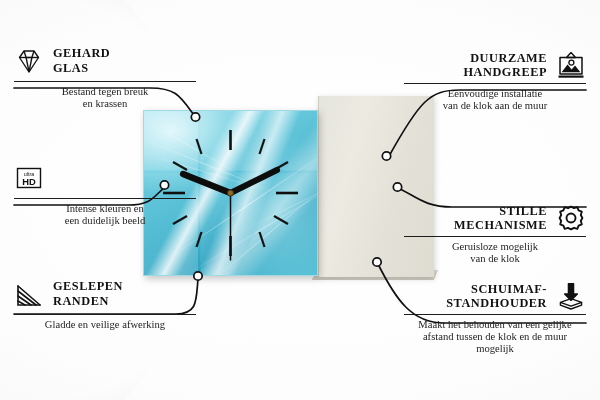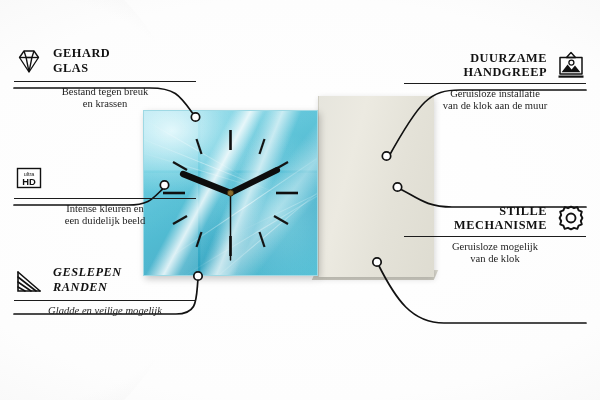--- a/index.html
+++ b/index.html
@@ -86,21 +86,21 @@
     font-size: 10.6px;
     line-height: 12.4px;
     color: #1d1d1d;
     white-space: pre-line;
     text-align: center;
   }
 
   
   #feat-glass      { top: 44px; }
   #feat-print      { top: 161px; }
-  #feat-edges      { top: 263px; font-style: italic; }
+  #feat-edges      { top: 277px; }
   #feat-handle     { top: 46px; }
   #feat-mechanism  { top: 163px; margin-top: 36px; }
   #feat-foam       { top: 277px; }
 
   
   #product {
     position: absolute;
     left: 0; top: 0;
     width: 600px; height: 400px;
     pointer-events: none;
@@ -280,39 +280,39 @@
           <path d="M4 12 L22 26"></path>
           <path d="M4 17 L17 26"></path>
           <path d="M4 22 L11 26"></path>
           <path d="M4 7 L4 26 L26 26" stroke-width="1.6"></path>
         </svg>
       </span>
       <span class="f-title">GESLEPEN
 RANDEN</span>
     </div>
     <div class="f-rule"></div>
-    <div class="f-desc">Gladde en veilige mogelijk</div>
+    <div class="f-desc">Gladde en veilige afwerking</div>
   </div>
 
   <div class="feature right" id="feat-handle">
     <div class="f-head">
       <span class="f-icon">
         <svg viewBox="0 0 30 30" fill="none" stroke="#111" stroke-width="1.4" stroke-linejoin="round">
           <path d="M15 2.5 L10.5 7.5 H19.5 Z"></path>
           <rect x="4" y="7.6" width="22" height="16.4" stroke-width="1.5"></rect>
           <path d="M5.6 22.3 L11.6 14.6 L15.6 19.6 L19 15.4 L24.4 22.3 Z" fill="#111" stroke="none"></path>
           <circle cx="15.4" cy="12.6" r="2.5" stroke-width="1.3"></circle>
           <path d="M2.5 26.6 H27.5" stroke-width="2.2" stroke-linecap="butt"></path>
         </svg>
       </span>
       <span class="f-title">DUURZAME
 HANDGREEP</span>
     </div>
     <div class="f-rule"></div>
-    <div class="f-desc">Geruisloze installatie
+    <div class="f-desc">Eenvoudige installatie
 van de klok aan de muur</div>
   </div>
 
   <div class="feature right" id="feat-mechanism">
     <div class="f-head">
       <span class="f-icon">
         <svg viewBox="0 0 30 30" fill="none" stroke="#111" stroke-width="1.9" stroke-linejoin="round">
           <path d="M15 3.6 L18 5.2 L21.3 4.2 L22.6 7.4 L25.8 8.7 L24.8 12 L26.4 15 L24.8 18
                    L25.8 21.3 L22.6 22.6 L21.3 25.8 L18 24.8 L15 26.4 L12 24.8 L8.7 25.8
                    L7.4 22.6 L4.2 21.3 L5.2 18 L3.6 15 L5.2 12 L4.2 8.7 L7.4 7.4 L8.7 4.2
@@ -321,14 +321,30 @@
         </svg>
       </span>
       <span class="f-title">STILLE
 MECHANISME</span>
     </div>
     <div class="f-rule"></div>
     <div class="f-desc">Geruisloze mogelijk
 van de klok</div>
   </div>
 
+  <div class="feature right" id="feat-foam">
+    <div class="f-head">
+      <span class="f-icon">
+        <svg viewBox="0 0 30 30" fill="none" stroke="#111" stroke-width="1.35" stroke-linejoin="round">
+          <path d="M12.4 2.6 H17.6 V13 H21.4 L15 19.4 L8.6 13 H12.4 Z" fill="#111" stroke="#111"></path>
+          <path d="M15 17.6 L25.6 21.4 L15 25.2 L4.4 21.4 Z"></path>
+          <path d="M4.4 21.4 V24.2 L15 28 L25.6 24.2 V21.4"></path>
+        </svg>
+      </span>
+      <span class="f-title">SCHUIMAF-
+STANDHOUDER</span>
+    </div>
+    <div class="f-rule"></div>
+    <div class="f-desc">Maakt het behouden van een gelijke
+afstand tussen de klok en de muur mogelijk</div>
+  </div>
 
 </div>
 
 </body></html>

